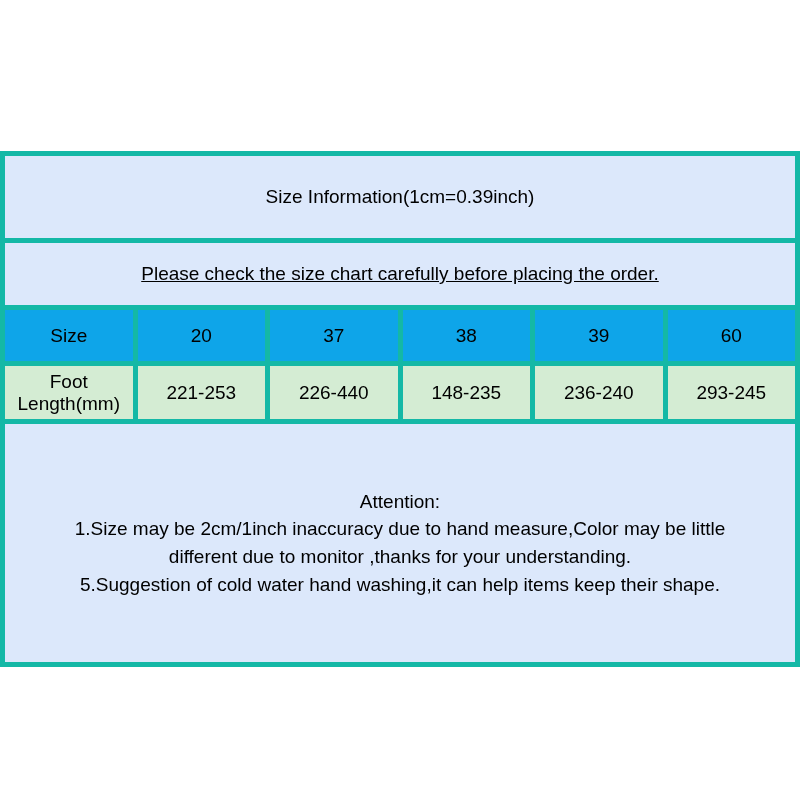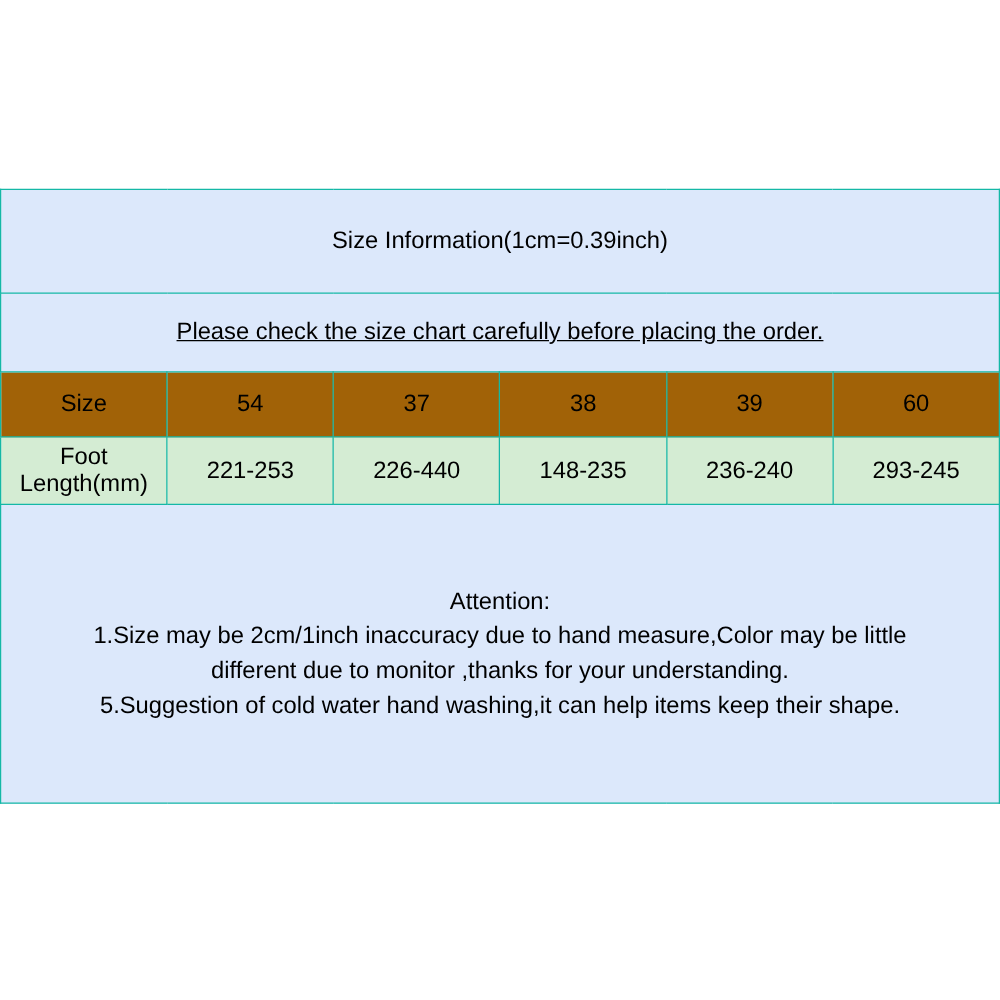--- a/index.html
+++ b/index.html
@@ -20,21 +20,21 @@
     box-sizing: border-box;
   }
 
   table.size-table {
     width: 800px;
     border-collapse: collapse;
     table-layout: fixed;
   }
 
   table.size-table td {
-    border: 1px solid #14b8a6;
+    border: 5px solid #14b8a6;
     padding: 0;
     text-align: center;
     vertical-align: middle;
     font-size: 19px;
     color: #000000;
   }
 
   .row-title td {
     background: #dce8fb;
     height: 82px;
@@ -44,21 +44,21 @@
   .row-subtitle td {
     background: #dce8fb;
     height: 62px;
     font-size: 19px;
     vertical-align: bottom;
     padding-bottom: 6px;
     text-decoration: underline;
   }
 
   .row-head td {
-    background: #a16207;
+    background: #0ea5e9;
     height: 51px;
     font-size: 19px;
   }
 
   .row-data td {
     background: #d4ecd3;
     height: 53px;
     font-size: 19px;
   }
 
@@ -91,21 +91,21 @@
   <table class="size-table">
     <tbody>
       <tr class="row-title">
         <td colspan="6">Size Information(1cm=0.39inch)</td>
       </tr>
       <tr class="row-subtitle">
         <td colspan="6">Please check the size chart carefully before placing the order.</td>
       </tr>
       <tr class="row-head">
         <td class="label-col">Size</td>
-        <td class="size-col">54</td>
+        <td class="size-col">20</td>
         <td class="size-col">37</td>
         <td class="size-col">38</td>
         <td class="size-col">39</td>
         <td class="size-col">60</td>
       </tr>
       <tr class="row-data">
         <td class="label-col">Foot Length(mm)</td>
         <td class="size-col">221-253</td>
         <td class="size-col">226-440</td>
         <td class="size-col">148-235</td>

